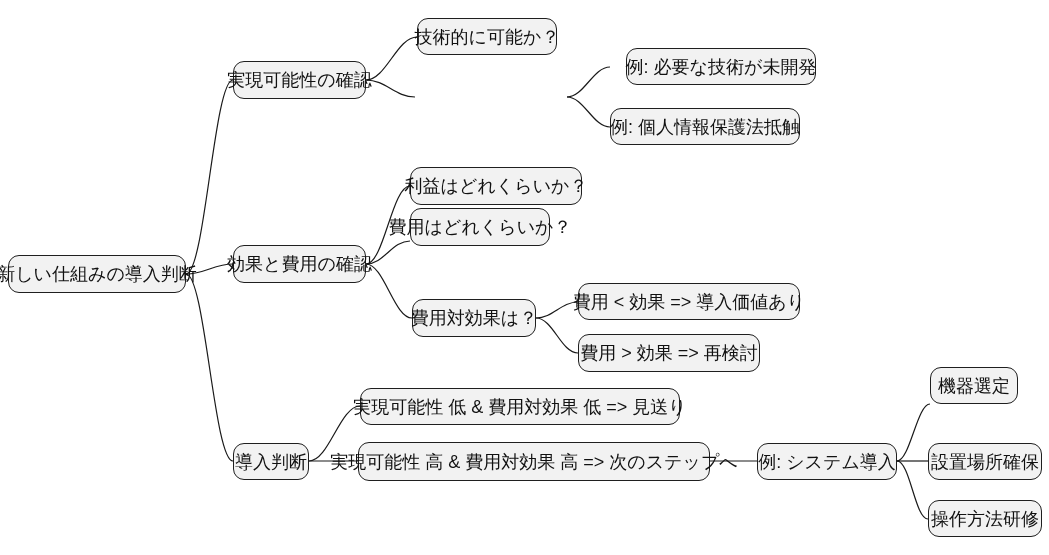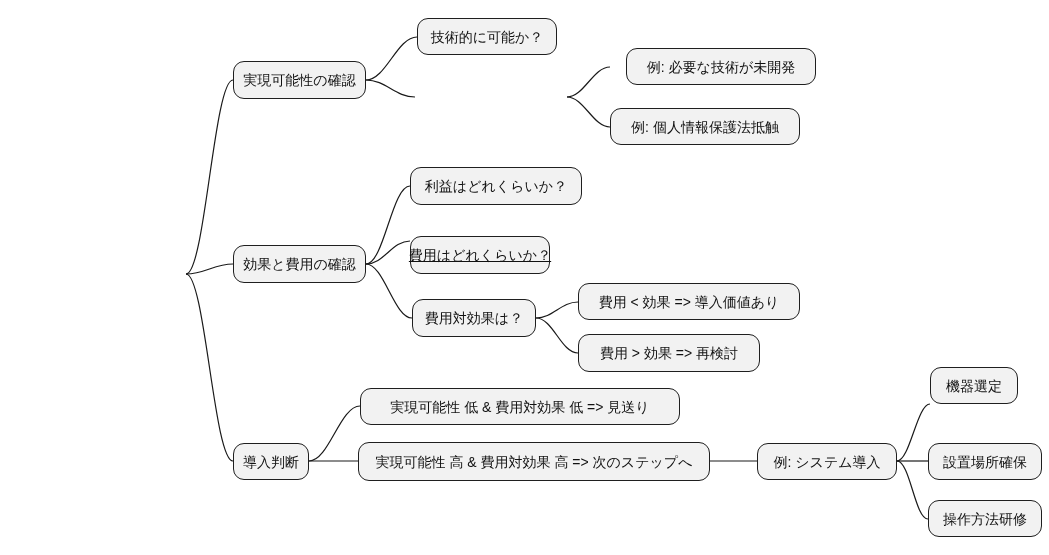--- a/index.html
+++ b/index.html
@@ -27,21 +27,21 @@
   }
   .node {
     position: absolute;
     box-sizing: border-box;
     display: flex;
     align-items: center;
     justify-content: center;
     background: #f2f2f2;
     border: 1.4px solid #1f1f1f;
     border-radius: 11px;
-    font-size: 14px;
+    font-size: 18px;
     line-height: 1;
     color: #111111;
     white-space: nowrap;
   }
 </style>
 </head>
 <body>
 
 <div class="canvas">
 
@@ -59,29 +59,30 @@
     <path d="M536,318 C553,318 561,302 578,302"></path>
     <path d="M536,318 C553,318 561,353 578,353"></path>
     <path d="M309,461 C329,461 340,406 360,406"></path>
     <path d="M309,461 C329,461 338,461 358,461"></path>
     <path d="M710,461 C729,461 738,461 757,461"></path>
     <path d="M897,461 C910,461 917,404 930,404"></path>
     <path d="M897,461 C910,461 915,461 928,461"></path>
     <path d="M897,461 C910,461 915,519 928,519"></path>
   </svg>
 
+  <div class="node" style="left:8px;   top:255px; width:178px; height:38px;">新しい仕組みの導入判断</div>
 
   <div class="node" style="left:233px; top:61px;  width:133px; height:38px;">実現可能性の確認</div>
   <div class="node" style="left:417px; top:18px;  width:140px; height:37px;">技術的に可能か？</div>
   <div class="node" style="left:610px; top:48px;  width:190px; height:37px;margin-left:16px;">例: 必要な技術が未開発</div>
   <div class="node" style="left:610px; top:108px; width:190px; height:37px;">例: 個人情報保護法抵触</div>
 
   <div class="node" style="left:233px; top:245px; width:133px; height:38px;">効果と費用の確認</div>
   <div class="node" style="left:410px; top:167px; width:172px; height:38px;">利益はどれくらいか？</div>
-  <div class="node" style="left:410px; top:236px; width:140px; height:38px;text-decoration:underline;">費用はどれくらいか？</div>
+  <div class="node" style="left:410px; top:208px; width:140px; height:38px;">費用はどれくらいか？</div>
   <div class="node" style="left:412px; top:299px; width:124px; height:38px;">費用対効果は？</div>
   <div class="node" style="left:578px; top:334px; width:182px; height:38px;">費用 &gt; 効果 =&gt; 再検討</div>
   <div class="node" style="left:578px; top:283px; width:222px; height:37px;">費用 &lt; 効果 =&gt; 導入価値あり</div>
 
   <div class="node" style="left:233px; top:443px; width:76px;  height:37px;">導入判断</div>
   <div class="node" style="left:360px; top:388px; width:320px; height:37px;">実現可能性 低 &amp; 費用対効果 低 =&gt; 見送り</div>
   <div class="node" style="left:358px; top:442px; width:352px; height:39px;">実現可能性 高 &amp; 費用対効果 高 =&gt; 次のステップへ</div>
   <div class="node" style="left:757px; top:443px; width:140px; height:37px;">例: システム導入</div>
   <div class="node" style="left:930px; top:367px; width:88px;  height:37px;">機器選定</div>
   <div class="node" style="left:928px; top:443px; width:114px; height:37px;">設置場所確保</div>

